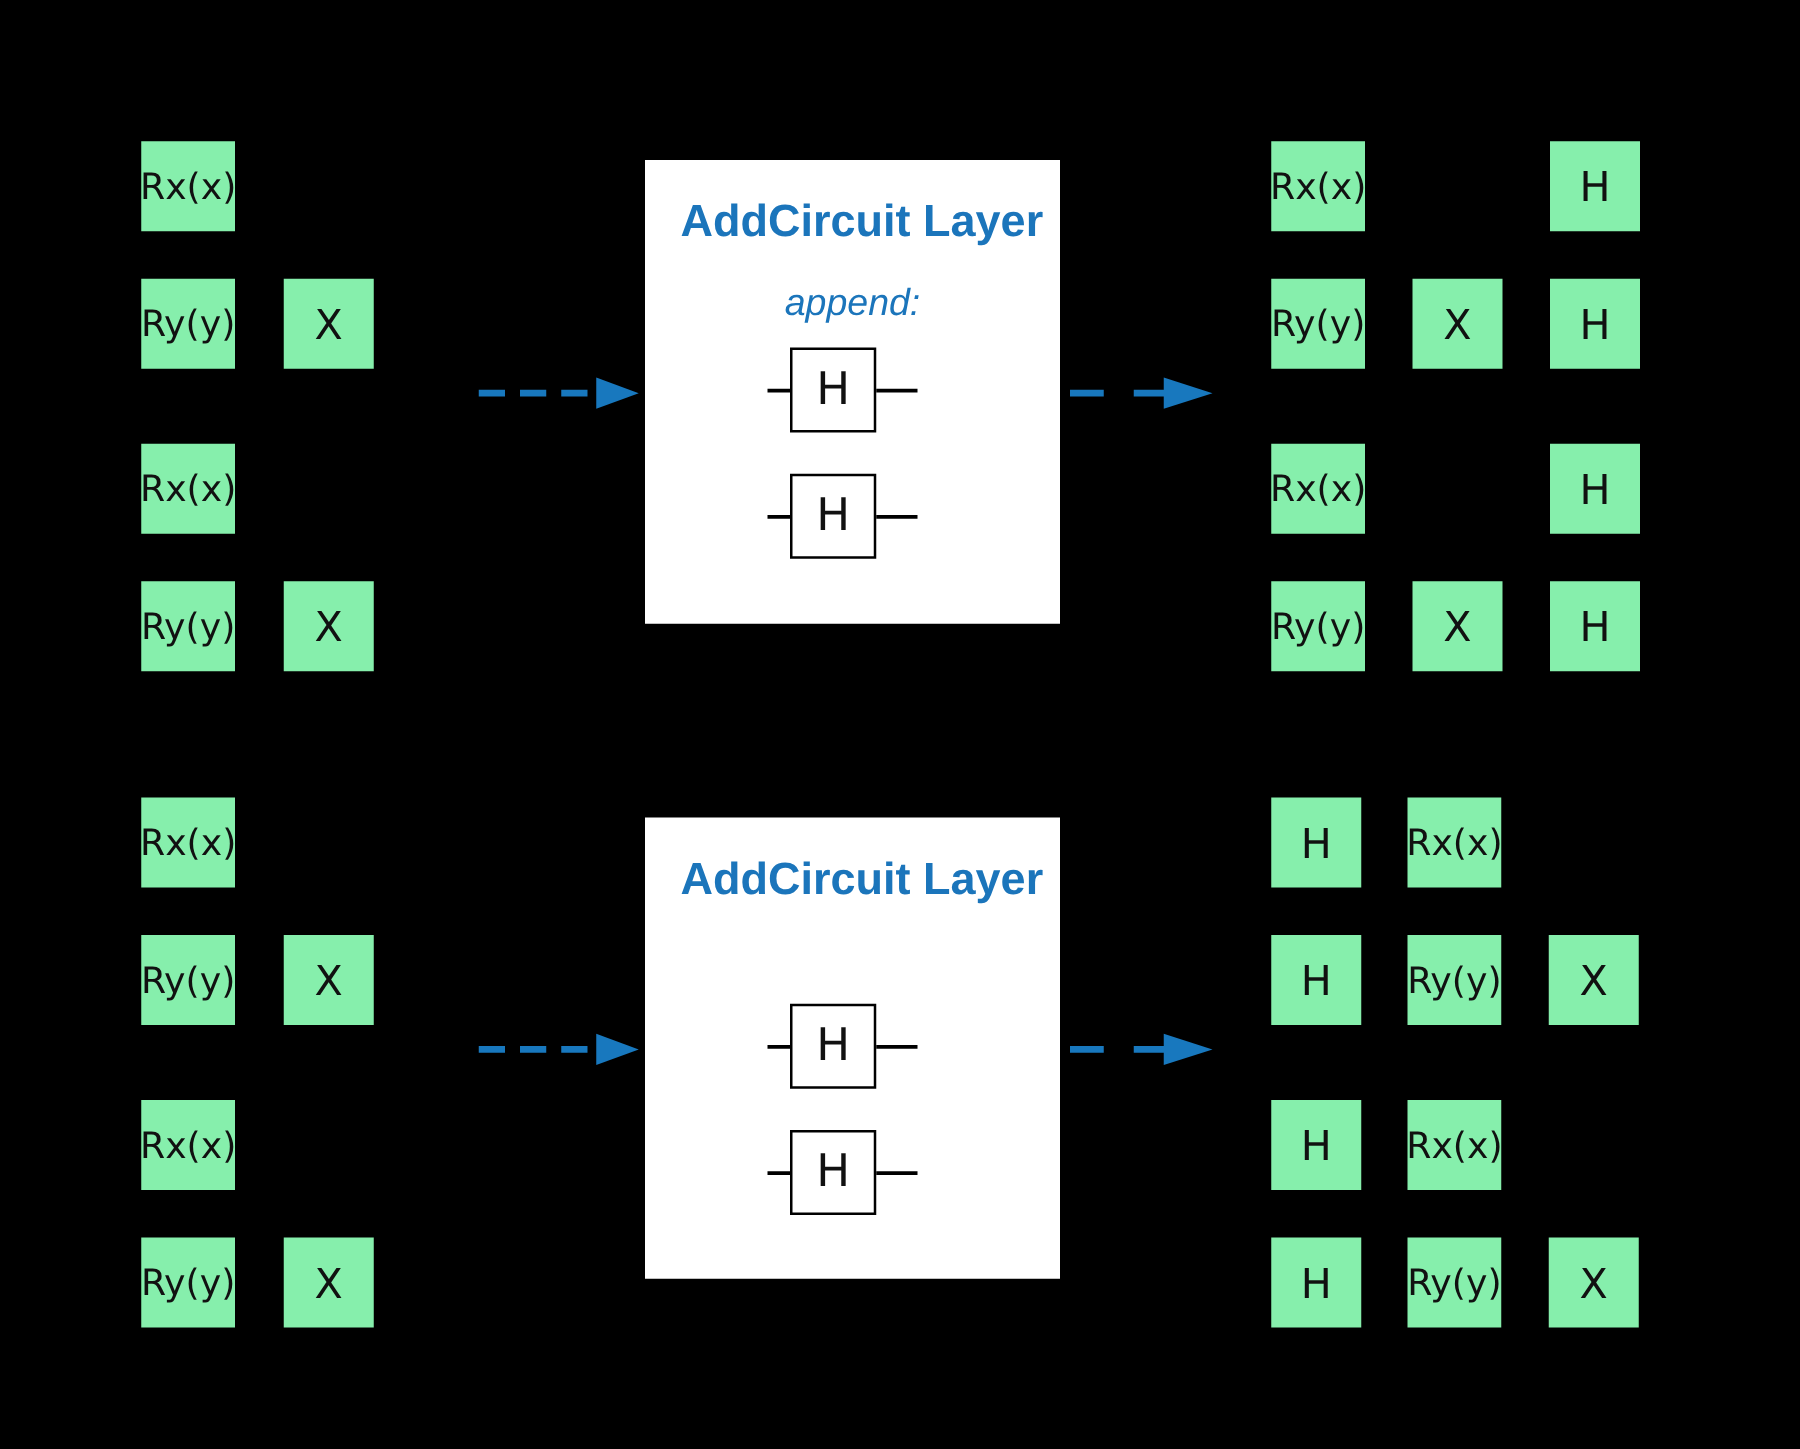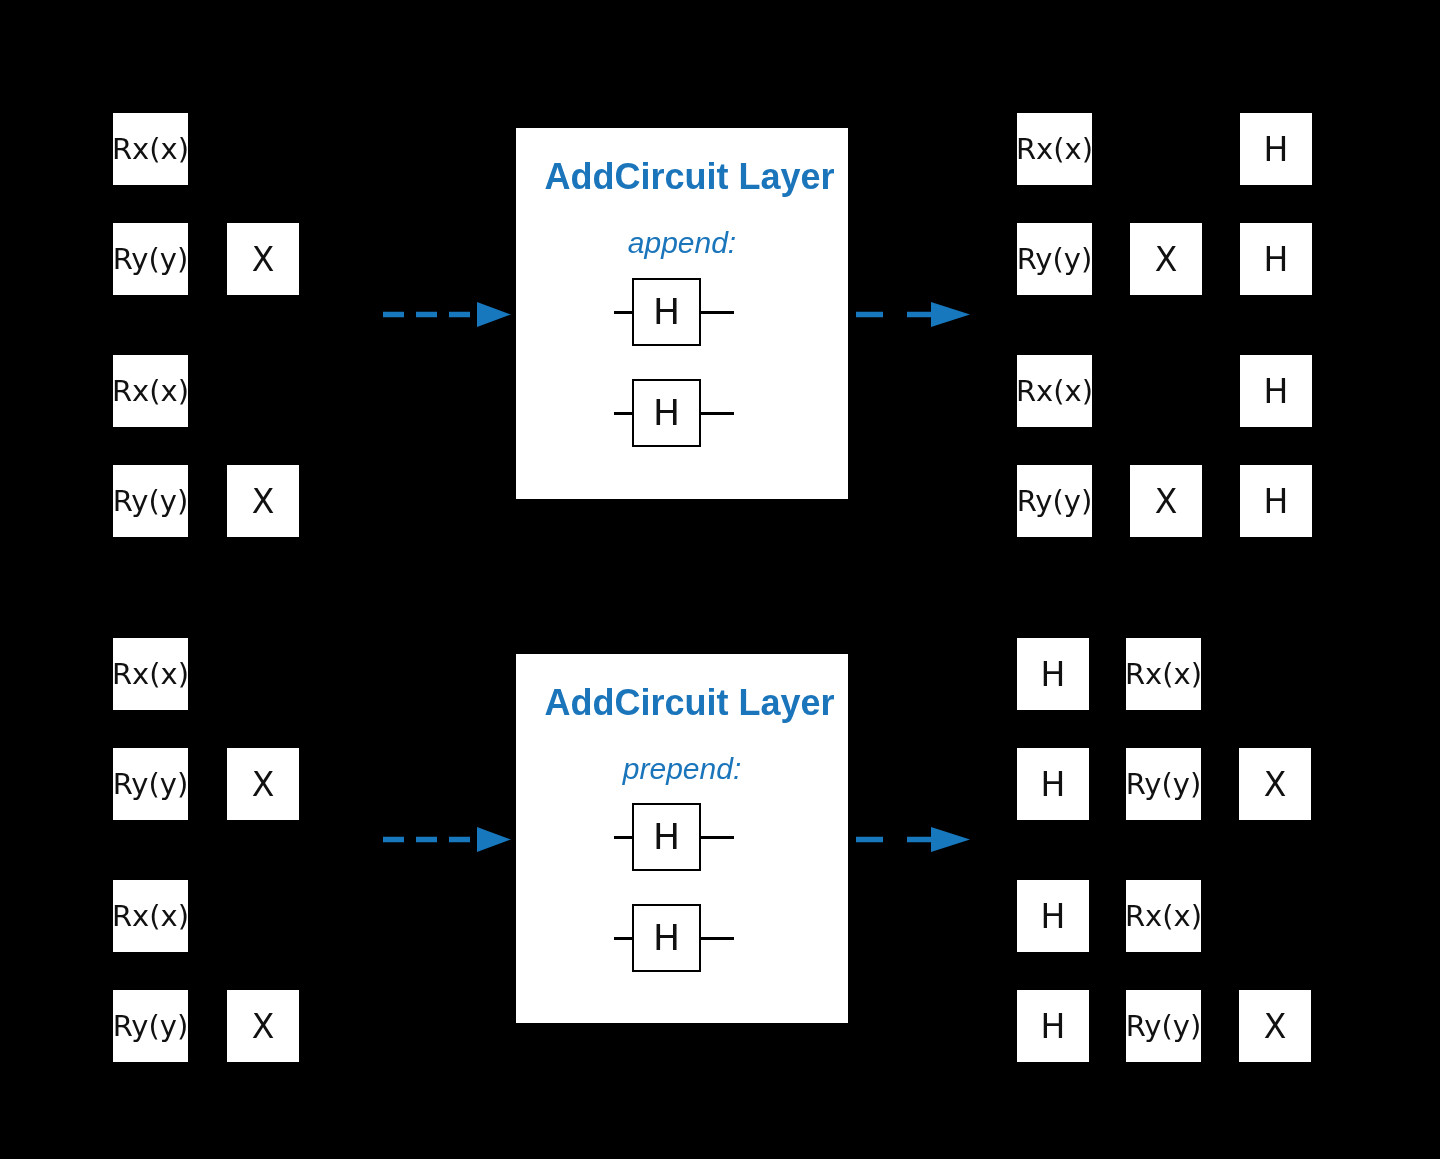--- a/index.html
+++ b/index.html
@@ -1,20 +1,20 @@
 <!DOCTYPE html>
 <html><head>
 <meta charset="utf-8">
 <style>
   html,body{margin:0;padding:0;background:#000;}
   .canvas{position:relative;width:1440px;height:1159px;background:#000;overflow:hidden;
           font-family:"DejaVu Sans",sans-serif;}
 
   
-  .gate{position:absolute;width:72px;height:72px;background:#ffffff;
+  .gate{position:absolute;width:72px;height:72px;background:#86efac;
         display:flex;align-items:center;justify-content:center;
         font-size:33px;color:#111;line-height:1;}
   .gate.wide{width:75px;font-size:29px;}
 
   
   .panel{position:absolute;left:516px;width:332px;height:371px;background:#ffffff;}
   .panel-title{position:absolute;top:28px;left:0;right:0;text-align:center;
                font-family:"Liberation Sans",sans-serif;font-weight:bold;
                font-size:36px;color:#1b75bb;padding-left:15px;}
   .panel-mode{position:absolute;top:98px;left:0;right:0;text-align:center;
@@ -89,21 +89,20 @@
     <line x1="2" y1="13.5" x2="96" y2="13.5" stroke="#1878be" stroke-width="5.5" stroke-dasharray="21 12"></line>
     <polygon points="96,1 130,13.5 96,26" fill="#1878be"></polygon>
   </svg>
   <svg class="arrow" style="left:854px;top:826px" width="117" height="27">
     <line x1="2" y1="13.5" x2="79" y2="13.5" stroke="#1878be" stroke-width="5.5" stroke-dasharray="27 24"></line>
     <polygon points="77,1 116,13.5 77,26" fill="#1878be"></polygon>
   </svg>
 
   <div class="panel" style="top:654px;height:369px">
     <div class="panel-title">AddCircuit Layer</div>
-    <div class="panel-mode">prepend:</div>
     <div class="hgate" style="top:149px">
       <span class="wire l"></span>
       <span class="hbox">H</span>
       <span class="wire r"></span>
     </div>
     <div class="hgate" style="top:250px">
       <span class="wire l"></span>
       <span class="hbox">H</span>
       <span class="wire r"></span>
     </div>

